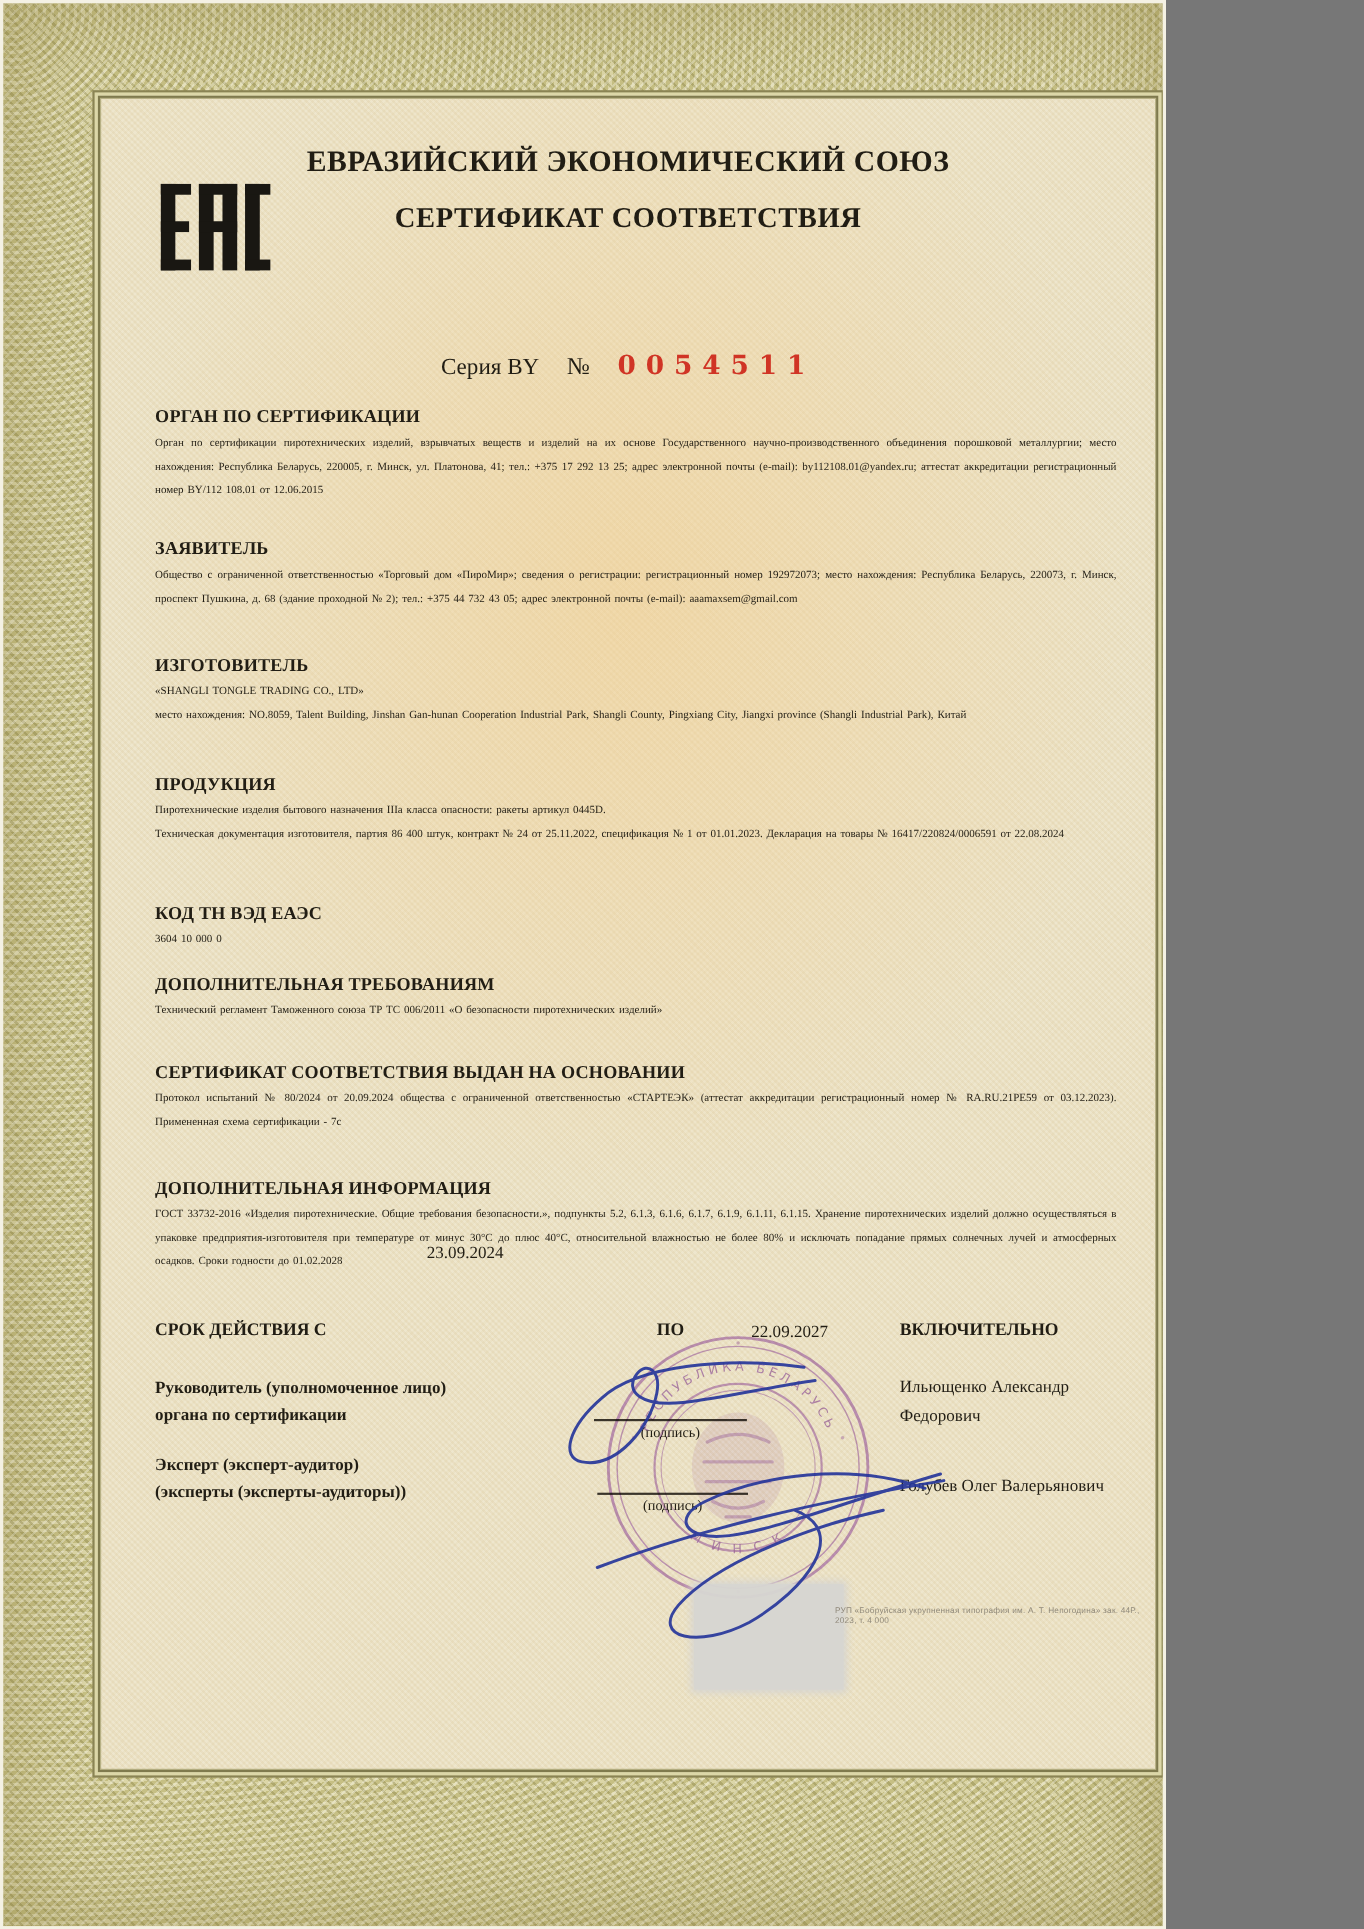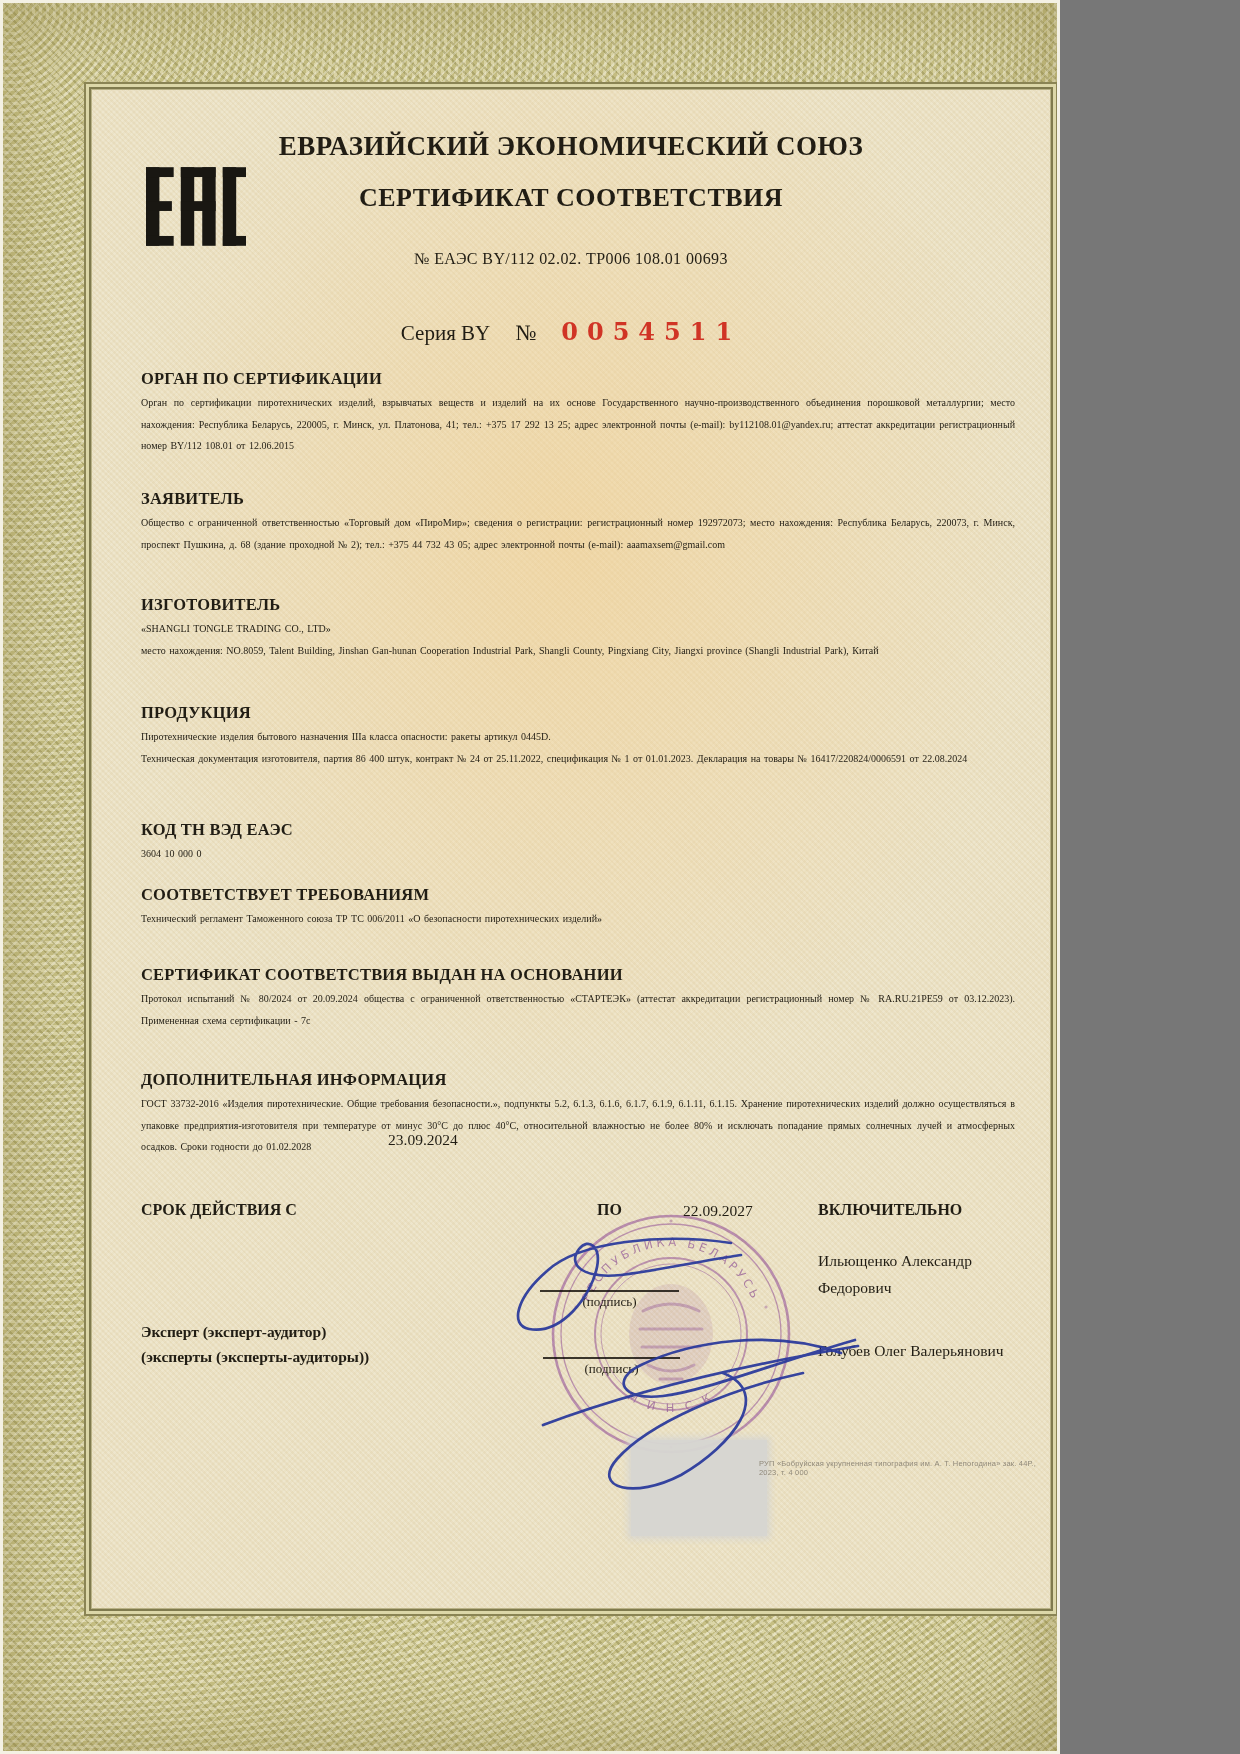--- a/index.html
+++ b/index.html
@@ -64,21 +64,20 @@
           <rect x="39" y="38" width="39" height="11"></rect>
         <rect x="86" y="0" width="15" height="88"></rect>
           <rect x="86" y="0" width="26" height="11"></rect>
         <rect x="86" y="77" width="26" height="11"></rect>
       </g>
     </svg>
   </div>
 
   <div class="abs center-band t1" style="top:128px;">ЕВРАЗИЙСКИЙ ЭКОНОМИЧЕСКИЙ СОЮЗ</div>
   <div class="abs center-band t2" style="top:180px;">СЕРТИФИКАТ СООТВЕТСТВИЯ</div>
-  <div class="abs center-band certno" style="top:247px;">№ ЕАЭС BY/112 02.02. ТР006 108.01 00693</div>
 
   <div class="abs center-band series-row" style="top:314px;gap:25px;">
     <span class="series-label">Серия BY</span>
     <span class="series-ns">№</span>
     <span class="series-num">0054511</span>
   </div>
 
   <div class="abs sec-h" style="top:366px;">ОРГАН ПО СЕРТИФИКАЦИИ</div>
   <div class="abs sec-b" style="top:389px;">Орган по сертификации пиротехнических изделий, взрывчатых веществ и изделий на их основе Государственного научно-производственного объединения порошковой металлургии; место нахождения: Республика Беларусь, 220005, г. Минск, ул. Платонова, 41; тел.: +375 17 292 13 25; адрес электронной почты (e-mail): by112108.01@yandex.ru; аттестат аккредитации регистрационный номер BY/112 108.01 от 12.06.2015</div>
 
@@ -89,35 +88,39 @@
   <div class="abs sec-b" style="top:615px;">«SHANGLI TONGLE TRADING CO., LTD»
 место нахождения: NO.8059, Talent Building, Jinshan Gan-hunan Cooperation Industrial Park, Shangli County, Pingxiang City, Jiangxi province (Shangli Industrial Park), Китай</div>
 
   <div class="abs sec-h" style="top:700px;">ПРОДУКЦИЯ</div>
   <div class="abs sec-b" style="top:723px;">Пиротехнические изделия бытового назначения IIIа класса опасности: ракеты артикул 0445D.
 Техническая документация изготовителя, партия 86 400 штук, контракт № 24 от 25.11.2022, спецификация № 1 от 01.01.2023. Декларация на товары № 16417/220824/0006591 от 22.08.2024</div>
 
   <div class="abs sec-h" style="top:817px;">КОД ТН ВЭД ЕАЭС</div>
   <div class="abs sec-b" style="top:840px;">3604 10 000 0</div>
 
-  <div class="abs sec-h" style="top:882px;">СООТВЕТСТВУЕТ ТРЕБОВАНИЯМ</div>
+  <div class="abs sec-h" style="top:882px;">ДОПОЛНИТЕЛЬНАЯ ТРЕБОВАНИЯМ</div>
   <div class="abs sec-b" style="top:905px;">Технический регламент Таможенного союза ТР ТС 006/2011 «О безопасности пиротехнических изделий»</div>
 
   <div class="abs sec-h" style="top:962px;">СЕРТИФИКАТ СООТВЕТСТВИЯ ВЫДАН НА ОСНОВАНИИ</div>
   <div class="abs sec-b" style="top:985px;">Протокол испытаний № 80/2024 от 20.09.2024 общества с ограниченной ответственностью «СТАРТЕЭК» (аттестат аккредитации регистрационный номер № RA.RU.21PE59 от 03.12.2023). Примененная схема сертификации - 7с</div>
 
   <div class="abs sec-h" style="top:1067px;">ДОПОЛНИТЕЛЬНАЯ ИНФОРМАЦИЯ</div>
   <div class="abs sec-b" style="top:1090px;">ГОСТ 33732-2016 «Изделия пиротехнические. Общие требования безопасности.», подпункты 5.2, 6.1.3, 6.1.6, 6.1.7, 6.1.9, 6.1.11, 6.1.15. Хранение пиротехнических изделий должно осуществляться в упаковке предприятия-изготовителя при температуре от минус 30°С до плюс 40°С, относительной влажностью не более 80% и исключать попадание прямых солнечных лучей и атмосферных осадков. Сроки годности до 01.02.2028</div>
 
   <div class="abs val-lbl" style="left:138px;top:1198px;">СРОК ДЕЙСТВИЯ С</div>
   <div class="abs val-date" style="left:385px;top:1128px;">23.09.2024</div>
   <div class="abs val-lbl" style="left:594px;top:1198px;">ПО</div>
   <div class="abs val-date" style="left:680px;top:1199px;">22.09.2027</div>
   <div class="abs val-lbl" style="left:815px;top:1198px;">ВКЛЮЧИТЕЛЬНО</div>
 
+  <div class="abs role" style="top:1246px;">
+    <div>Руководитель (уполномоченное лицо)</div>
+    <div>органа по сертификации</div>
+  </div>
   <div class="abs role" style="top:1316px;">
     <div>Эксперт (эксперт-аудитор)</div>
     <div>(эксперты (эксперты-аудиторы))</div>
   </div>
 
   <div class="abs sigline" style="left:537px;top:1287px;width:139px;"></div>
   <div class="abs sigcap" style="left:537px;top:1291px;width:139px;text-align:center;">(подпись)</div>
   <div class="abs sigline" style="left:540px;top:1354px;width:137px;"></div>
   <div class="abs sigcap" style="left:540px;top:1358px;width:137px;text-align:center;">(подпись)</div>
 

